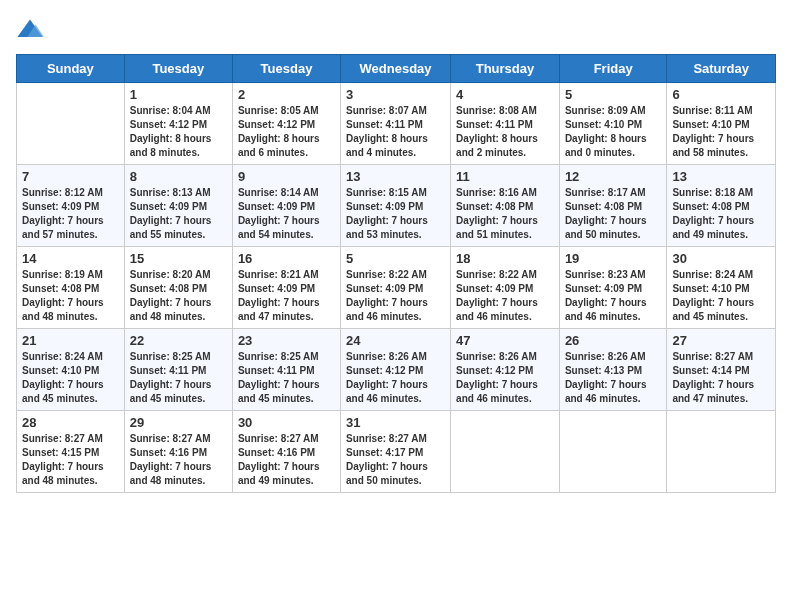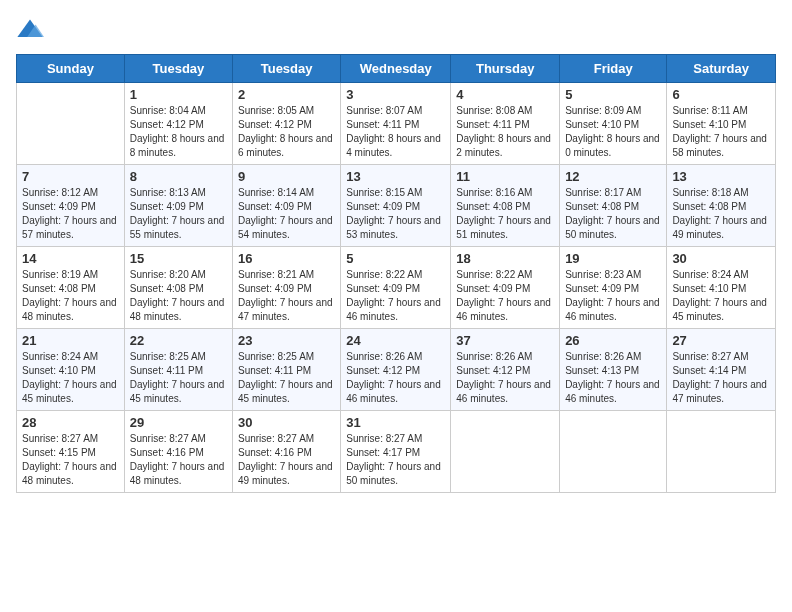--- a/index.html
+++ b/index.html
@@ -75,20 +75,21 @@
     .day-number {
       font-size: 13px;
       font-weight: bold;
       color: #333;
       margin-bottom: 2px;
     }
     .day-info {
       font-size: 10px;
       color: #333;
       line-height: 1.4;
+      font-weight: bold;
     }
     .empty-cell {
       background: #f9f9f9;
     }
     tr:nth-child(even) td {
       background-color: #f5f8ff;
     }
     tr:nth-child(odd) td {
       background-color: #ffffff;
     }
@@ -227,21 +228,21 @@
         </td>
         <td>
           <div class="day-number">23</div>
           <div class="day-info">Sunrise: 8:25 AM<br>Sunset: 4:11 PM<br>Daylight: 7 hours and 45 minutes.</div>
         </td>
         <td>
           <div class="day-number">24</div>
           <div class="day-info">Sunrise: 8:26 AM<br>Sunset: 4:12 PM<br>Daylight: 7 hours and 46 minutes.</div>
         </td>
         <td>
-          <div class="day-number">37</div>
+          <div class="day-number">47</div>
           <div class="day-info">Sunrise: 8:26 AM<br>Sunset: 4:12 PM<br>Daylight: 7 hours and 46 minutes.</div>
         </td>
         <td>
           <div class="day-number">26</div>
           <div class="day-info">Sunrise: 8:26 AM<br>Sunset: 4:13 PM<br>Daylight: 7 hours and 46 minutes.</div>
         </td>
         <td>
           <div class="day-number">27</div>
           <div class="day-info">Sunrise: 8:27 AM<br>Sunset: 4:14 PM<br>Daylight: 7 hours and 47 minutes.</div>
         </td>

